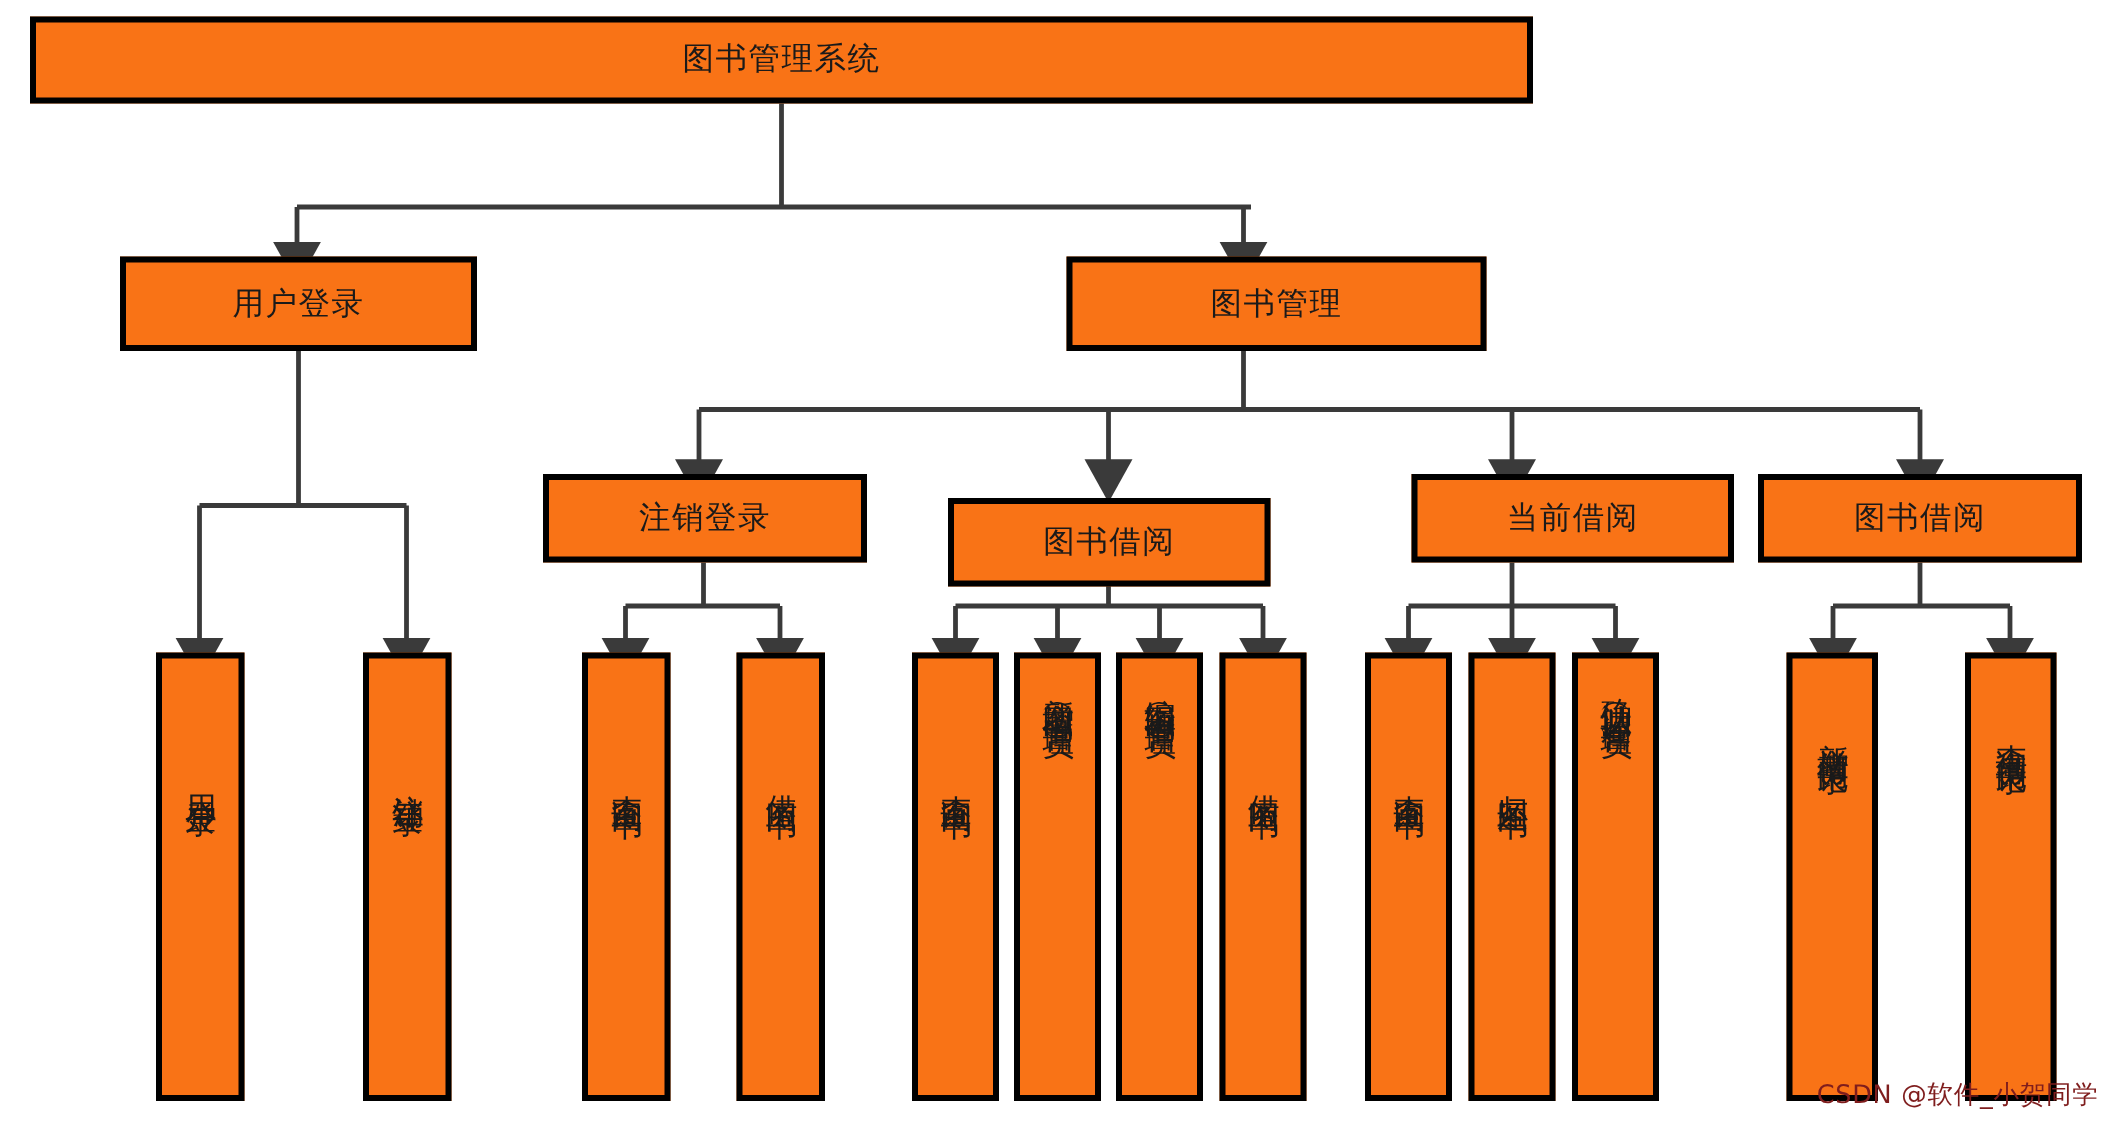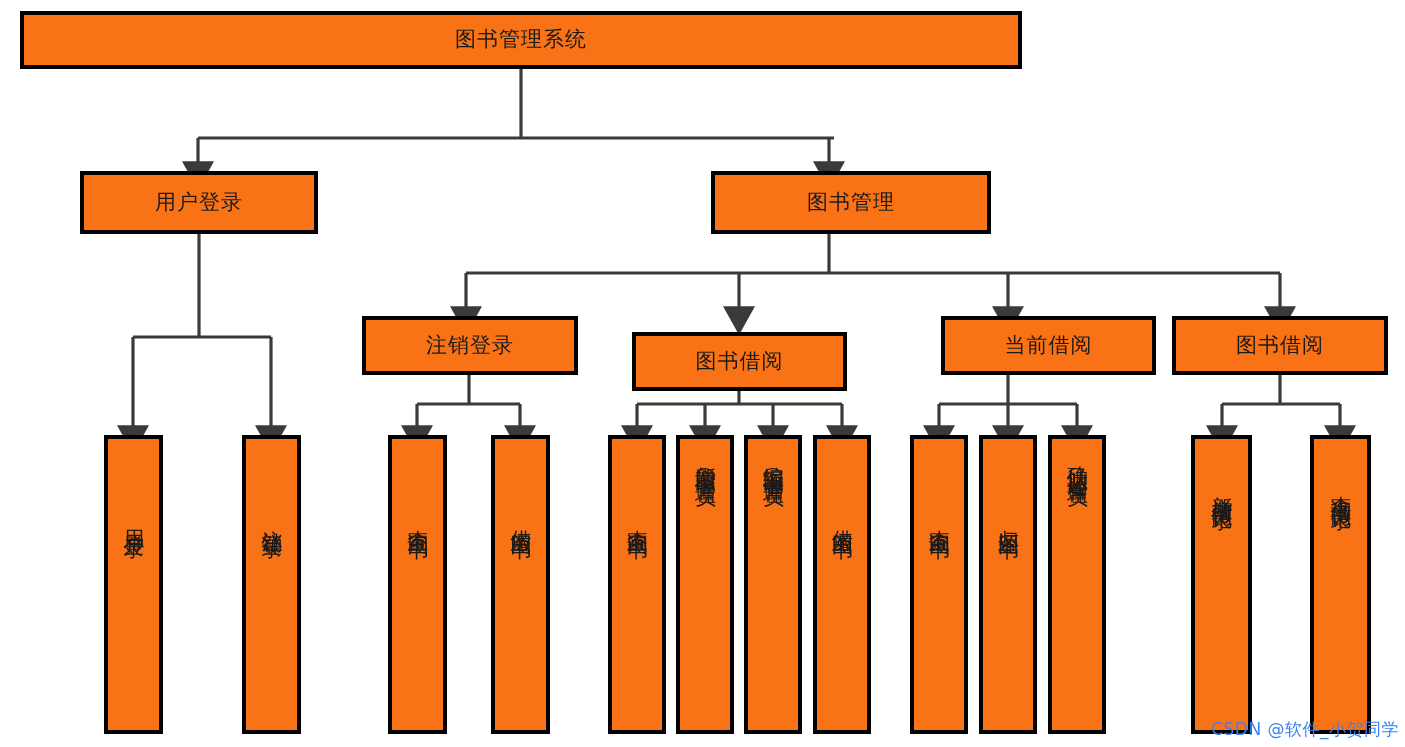--- a/index.html
+++ b/index.html
@@ -50,21 +50,21 @@
     line-height:1.28;
     letter-spacing:3px;
     white-space:nowrap;
     display:block;
   }
   .watermark{
     position:absolute;
     right:6px;
     bottom:6px;
     font-size:17px;
-    color:#3b82f6;
+    color:#7f1d1d;
     letter-spacing:0.5px;
     white-space:nowrap;
     z-index:3;
     font-family:"DejaVu Sans","Liberation Sans",sans-serif;
   }
 </style>
 </head>
 <body>
 
 <div id="canvas">

